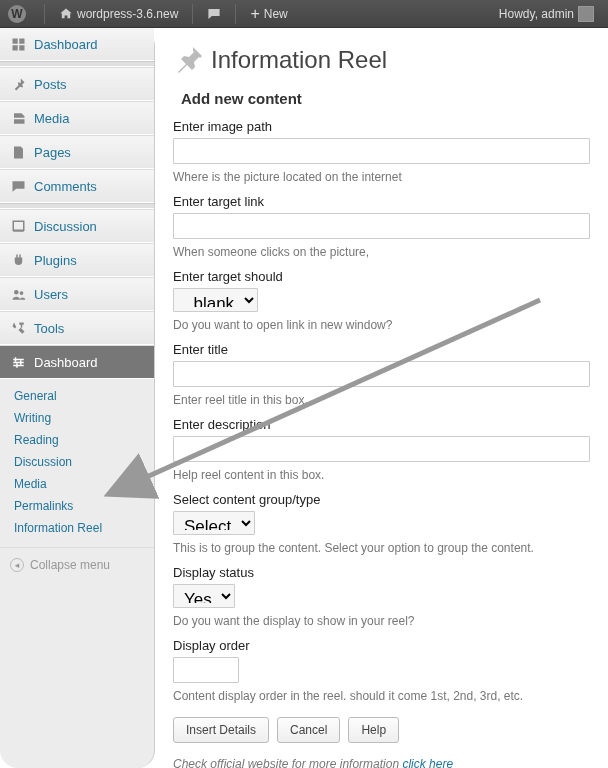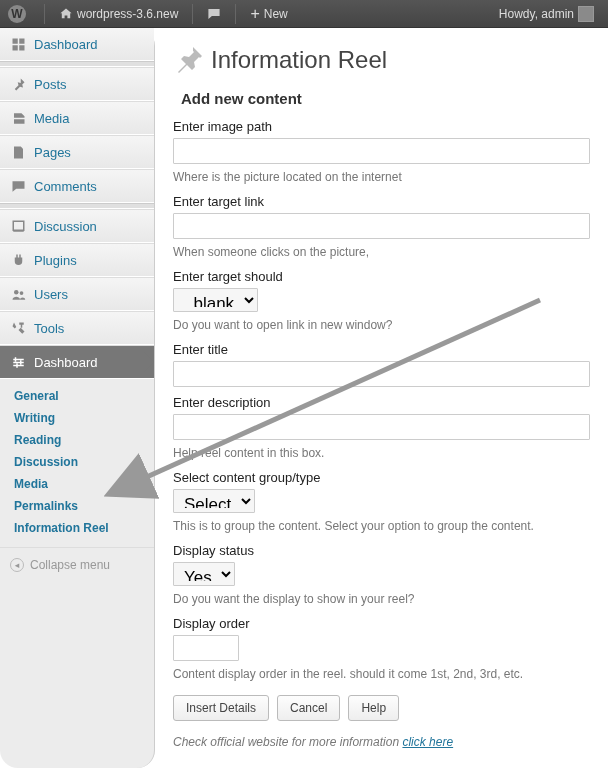--- a/index.html
+++ b/index.html
@@ -24,21 +24,21 @@
   .menu-item.current::after {
     content: ""; position: absolute; right: -10px; top: 50%; margin-top: -10px;
     border: 10px solid transparent; border-left-color: #777;
   }
   .menu-item .mi-icon { width: 16px; height: 16px; display: inline-flex; align-items: center; justify-content: center; color: #888; flex-shrink: 0; }
   .menu-item.current .mi-icon { color: #fff; }
   .menu-item svg { width: 15px; height: 15px; fill: currentColor; }
   .menu-item .label { flex: 1; }
   .menu-gap { height: 6px; background: #e0e0e0; border-top: 1px solid #ccc; border-bottom: 1px solid #fff; }
   .submenu { background: #ececec; padding: 6px 0 8px 0; }
-  .submenu a { display: block; padding: 4px 10px 4px 14px; color: #21759b; font-size: 12px; text-decoration: none; cursor: pointer; font-weight: bold; }
+  .submenu a { display: block; padding: 4px 10px 4px 14px; color: #21759b; font-size: 12px; text-decoration: none; cursor: pointer; }
   .collapse { display: flex; align-items: center; gap: 6px; color: #999; font-size: 12px; padding: 10px; border-top: 1px solid #ddd; cursor: pointer; }
   .collapse .circ { width: 14px; height: 14px; border: 1px solid #bbb; border-radius: 50%; display:flex; align-items:center; justify-content:center; font-size:9px; color:#999;}
 
   
   .main { flex: 1; padding: 10px 18px; overflow-y: auto; position: relative; }
   .page-title { display: flex; align-items: center; gap: 6px; margin: 6px 0 14px 0; }
   .page-title .pin { width: 32px; height: 32px; color: #888; }
   .page-title h1 { font-size: 24px; font-weight: normal; color: #444; }
   h2.section { font-size: 15px; font-weight: bold; margin: 6px 0 12px 8px; color: #333; }
   .fld-label { font-size: 13px; color: #222; margin: 8px 0 4px 0; }
@@ -209,20 +209,21 @@
     <div class="fld-label">Enter target link</div>
     <input class="txt full" style="">
     <div class="hint">When someone clicks on the picture,</div>
 
     <div class="fld-label">Enter target should</div>
     <select class="sel"><option>_blank</option></select>
     <div class="hint">Do you want to open link in new window?</div>
 
     <div class="fld-label">Enter title</div>
     <input class="txt full" style="">
+    <div class="hint">Enter reel title in this box.</div>
 
     <div class="fld-label">Enter description</div>
     <input class="txt full" style="">
     <div class="hint">Help reel content in this box.</div>
 
     <div class="fld-label">Select content group/type</div>
     <select class="sel"><option>Select</option></select>
     <div class="hint">This is to group the content. Select your option to group the content.</div>
 
     <div class="fld-label">Display status</div>

